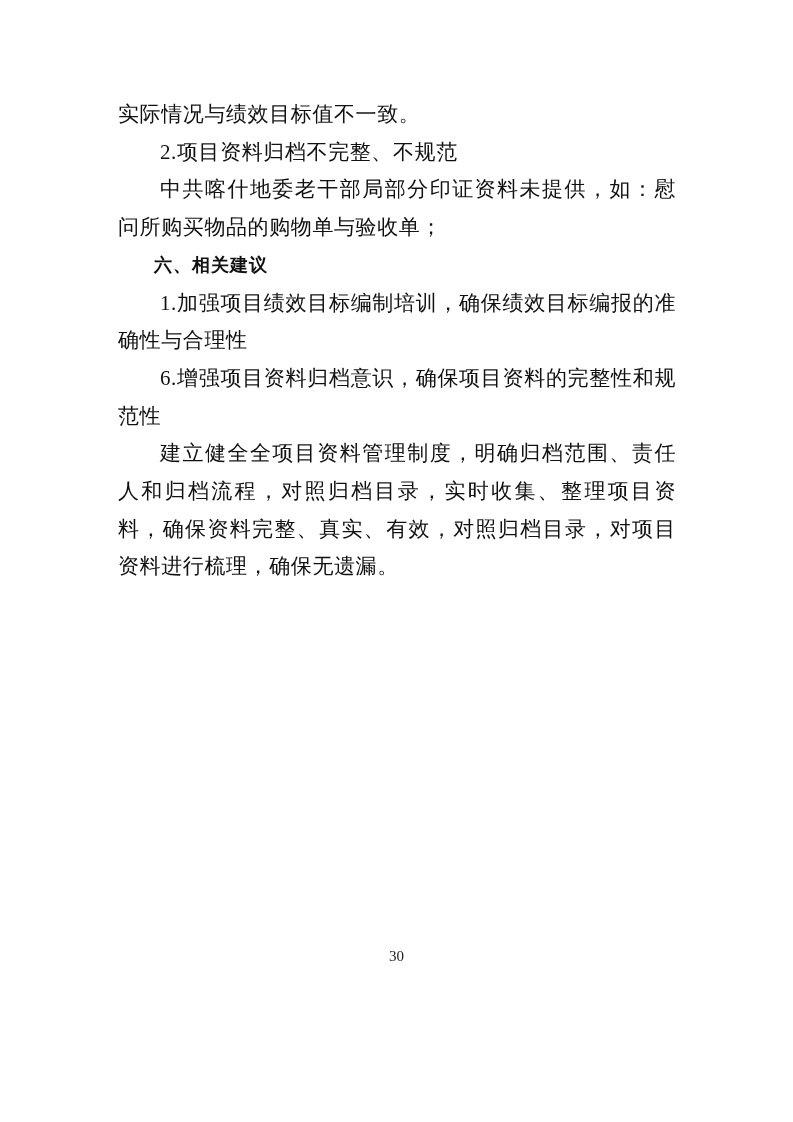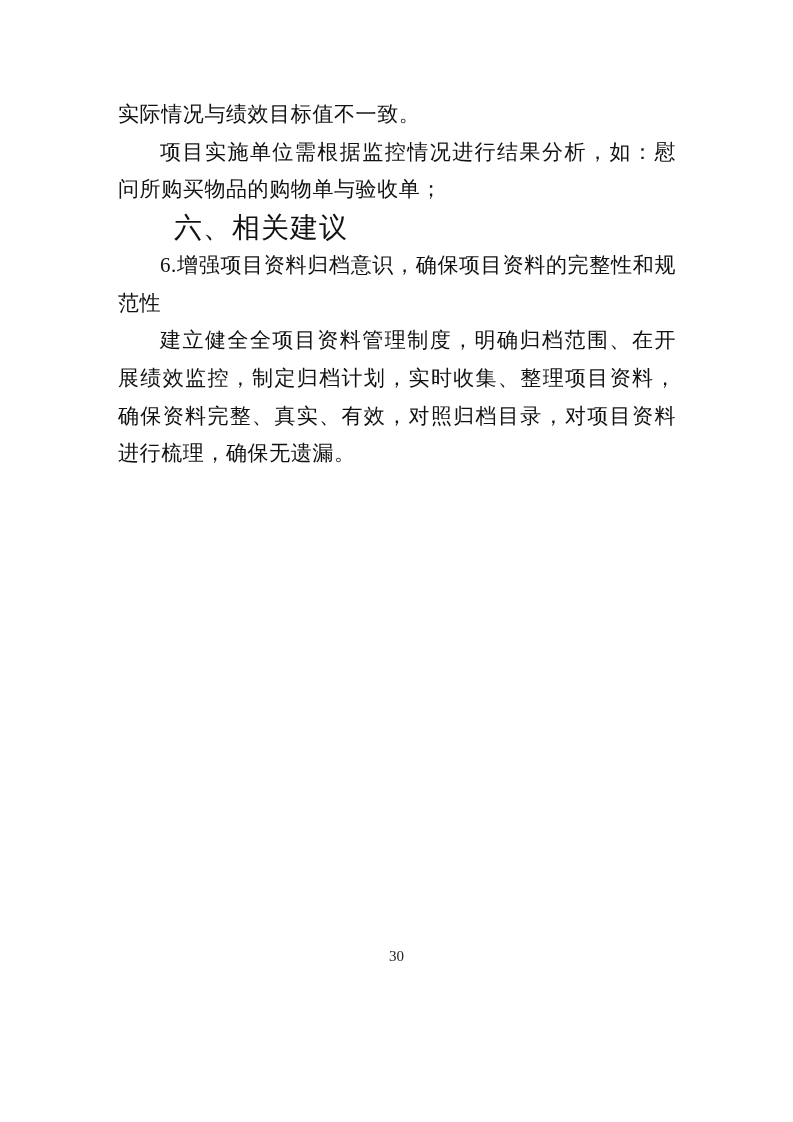--- a/index.html
+++ b/index.html
@@ -32,40 +32,42 @@
   }
   .p-indent {
     text-indent: 2em;
   }
   .p-noindent {
     text-indent: 0;
   }
   .p-heading {
     text-indent: 2em;
     font-family: "Liberation Sans", "DejaVu Sans", sans-serif;
-    font-weight: normal;
-    font-size: 28px;
+    font-weight: bold;
+    font-size: 18px;
     letter-spacing: 1px;
   }
   .page-number {
     position: absolute;
     top: 948px;
     left: 0;
     width: 100%;
     text-align: center;
     font-size: 15px;
     color: #222222;
     font-family: "Liberation Serif", "DejaVu Serif", serif;
   }
 </style>
 </head>
 <body>
 
 <div class="page">
   <div class="content">
     <p class="p-noindent">实际情况与绩效目标值不一致。</p>
-    <p class="p-indent">项目实施单位需根据监控情况进行结果分析，如：慰问所购买物品的购物单与验收单；</p>
+    <p class="p-indent">2.项目资料归档不完整、不规范</p>
+    <p class="p-indent">中共喀什地委老干部局部分印证资料未提供，如：慰问所购买物品的购物单与验收单；</p>
     <p class="p-heading">六、相关建议</p>
+    <p class="p-indent">1.加强项目绩效目标编制培训，确保绩效目标编报的准确性与合理性</p>
     <p class="p-indent">6.增强项目资料归档意识，确保项目资料的完整性和规范性</p>
-    <p class="p-indent">建立健全全项目资料管理制度，明确归档范围、在开展绩效监控，制定归档计划，实时收集、整理项目资料，确保资料完整、真实、有效，对照归档目录，对项目资料进行梳理，确保无遗漏。</p>
+    <p class="p-indent">建立健全全项目资料管理制度，明确归档范围、责任人和归档流程，对照归档目录，实时收集、整理项目资料，确保资料完整、真实、有效，对照归档目录，对项目资料进行梳理，确保无遗漏。</p>
   </div>
   <div class="page-number">30</div>
 </div>
 
 </body></html>

